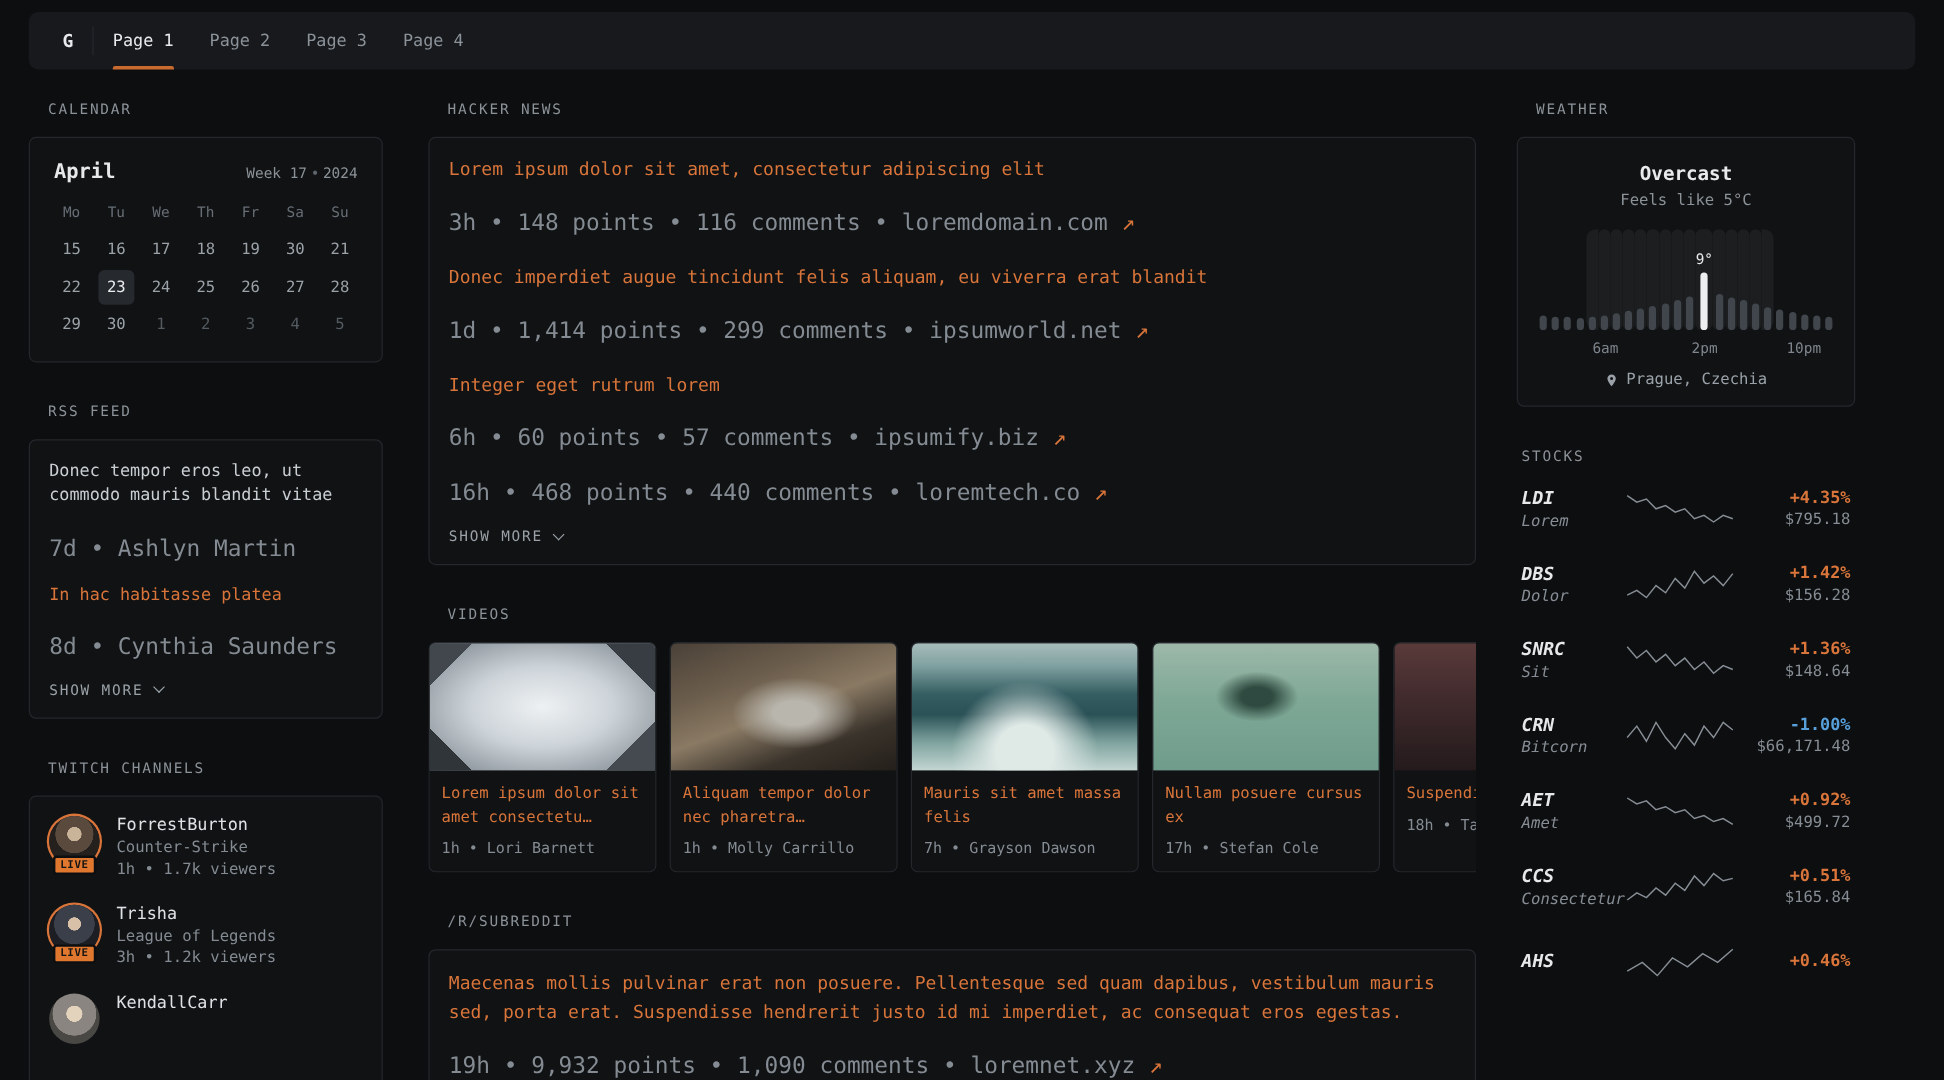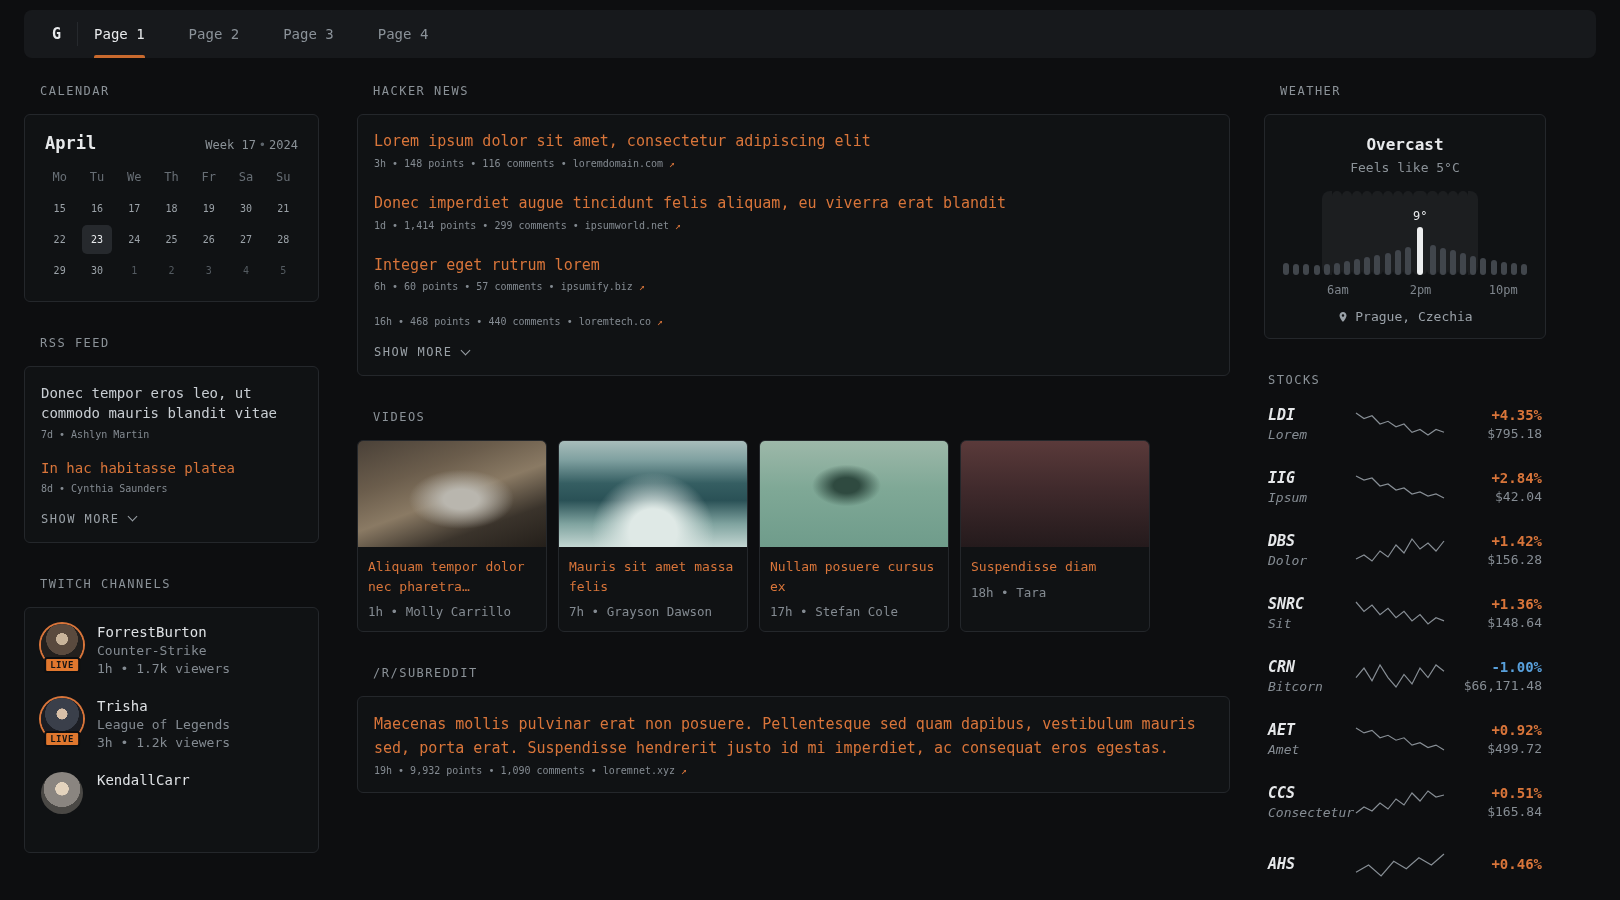--- a/index.html
+++ b/index.html
@@ -12,21 +12,21 @@
   }
   .page { padding:10px 24px 0 24px; }
 
   
   .topbar {
     height:48px; background:#17191c; border-radius:8px;
     display:flex; align-items:stretch; padding:0 18px; margin-bottom:26px;
   }
   .logo { display:flex; align-items:center; font-weight:bold; color:#e8eaec; font-size:15px; padding:0 10px; cursor:pointer; }
   .logo-divider { width:1px; background:#26292d; margin:12px 16px 12px 6px; }
-  .tabs { display:flex; align-items:stretch; gap:44px; }
+  .tabs { display:flex; align-items:stretch; gap:30px; }
   .tab { display:flex; align-items:center; color:#8b9299; font-size:14px; cursor:pointer; position:relative; text-decoration:none; }
   .tab.active { color:#e8eaec; }
   .tab.active::after { content:""; position:absolute; left:0; right:0; bottom:0; height:3px; background:#c96a2e; border-radius:2px 2px 0 0; }
 
   
   .columns { display:flex; gap:38px; align-items:flex-start; }
   .col-left  { width:295px; flex:none; }
   .col-mid   { width:873px; flex:none; }
   .col-right { width:282px; flex:none; margin-left:-4px; }
 
@@ -36,30 +36,30 @@
     color:#8b9298; padding-left:16px; margin-bottom:16px;
   }
   .card { border:1px solid #24272b; border-radius:6px; background:#101214; padding:16px; }
 
   
   .cal-header { display:flex; justify-content:space-between; align-items:baseline; padding:2px 4px 10px 4px; }
   .cal-month { font-size:17px; font-weight:600; color:#e6e8ea; }
   .cal-meta { font-size:12px; color:#8b9298; }
   .cal-meta .sep { color:#5d646b; margin:0 3px; }
   .cal-grid { display:grid; grid-template-columns:repeat(7,1fr); row-gap:2px; justify-items:center; }
-  .cal-cell { width:30px; height:29px; line-height:29px; text-align:center; font-size:10px; }
+  .cal-cell { width:30px; height:29px; line-height:29px; text-align:center; font-size:13px; }
   .dow { color:#676e75; font-size:12px; }
   .day { color:#9ba2a8; border-radius:5px; cursor:pointer; }
   .day.selected { background:#26292d; color:#e9ebed; }
   .day.next-month { color:#545b61; }
 
   
   .item-title { display:block; font-size:14px; line-height:1.45; color:#c9ced3; text-decoration:none; cursor:pointer; }
   .item-title.accent { color:#d9753a; }
-  .item-meta { font-size:10px; color:#848b92; margin-top:5px; }
+  .item-meta { font-size:19px; color:#848b92; margin-top:22px; }
   .domain { color:#848b92; text-decoration:none; cursor:pointer; }
   .ext-arrow { color:#d9753a; }
   .show-more {
     background:none; border:none; color:#9aa1a7; font-family:inherit;
     font-size:12px; letter-spacing:1.5px; display:flex; align-items:center;
     cursor:pointer; padding:0; margin-top:18px;
   }
   .chevron-down-icon {
     display:inline-block; width:7px; height:7px;
     border-right:1.5px solid #9aa1a7; border-bottom:1.5px solid #9aa1a7;
@@ -288,20 +288,27 @@
             <span>SHOW MORE</span>
             <span class="chevron-down-icon"></span>
           </button>
         </div>
       </div>
 
       <div class="widget">
         <h2 class="widget-title">VIDEOS</h2>
         <div class="video-row">
           <div class="video-card">
+            <div class="thumb t1"></div>
+            <div class="video-body">
+              <div class="video-title">Lorem ipsum dolor sit amet consectetu…</div>
+              <div class="video-meta">1h • Lori Barnett</div>
+            </div>
+          </div>
+          <div class="video-card">
             <div class="thumb t2"></div>
             <div class="video-body">
               <div class="video-title">Aliquam tempor dolor nec pharetra…</div>
               <div class="video-meta">1h • Molly Carrillo</div>
             </div>
           </div>
           <div class="video-card">
             <div class="thumb t3"></div>
             <div class="video-body">
               <div class="video-title">Mauris sit amet massa felis</div>
@@ -442,33 +449,20 @@
           </div>
           <svg class="spark" viewBox="0 0 92 30">
               <polyline points="2.0,4.0 10.0,9.5 18.0,6.8 26.0,15.0 34.0,12.3 42.0,17.8 50.0,15.0 58.0,23.3 66.0,20.5 74.0,26.0 82.0,20.5 90.0,23.3" fill="none" stroke="#878e95" stroke-width="1.2"></polyline>
             </svg>
           <div class="stock-values">
             <div class="change pos">+4.35%</div>
             <div class="price">$795.18</div>
           </div>
         </div>
 
-        <div class="stock-row">
-          <div class="stock-id">
-            <div class="ticker">IIG</div>
-            <div class="company">Ipsum</div>
-          </div>
-          <svg class="spark" viewBox="0 0 92 30">
-              <polyline points="2.0,4.0 10.0,8.0 18.0,6.0 26.0,14.0 34.0,12.0 42.0,18.0 50.0,16.0 58.0,22.0 66.0,20.0 74.0,24.0 82.0,22.0 90.0,26.0" fill="none" stroke="#878e95" stroke-width="1.2"></polyline>
-            </svg>
-          <div class="stock-values">
-            <div class="change pos">+2.84%</div>
-            <div class="price">$42.04</div>
-          </div>
-        </div>
 
         <div class="stock-row">
           <div class="stock-id">
             <div class="ticker">DBS</div>
             <div class="company">Dolor</div>
           </div>
           <svg class="spark" viewBox="0 0 92 30">
               <polyline points="2.0,24.0 10.0,20.0 18.0,26.0 26.0,16.0 34.0,22.0 42.0,10.0 50.0,18.0 58.0,4.0 66.0,14.0 74.0,8.0 82.0,16.0 90.0,6.0" fill="none" stroke="#878e95" stroke-width="1.2"></polyline>
             </svg>
           <div class="stock-values">

